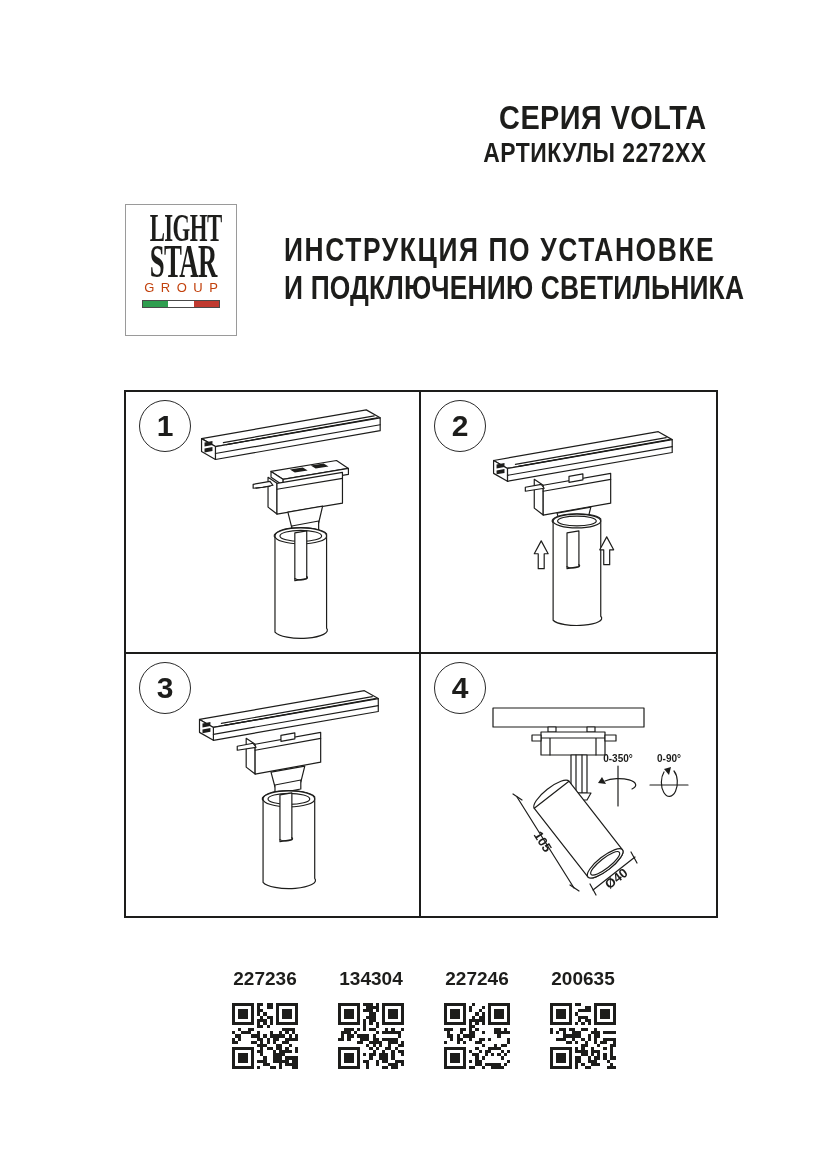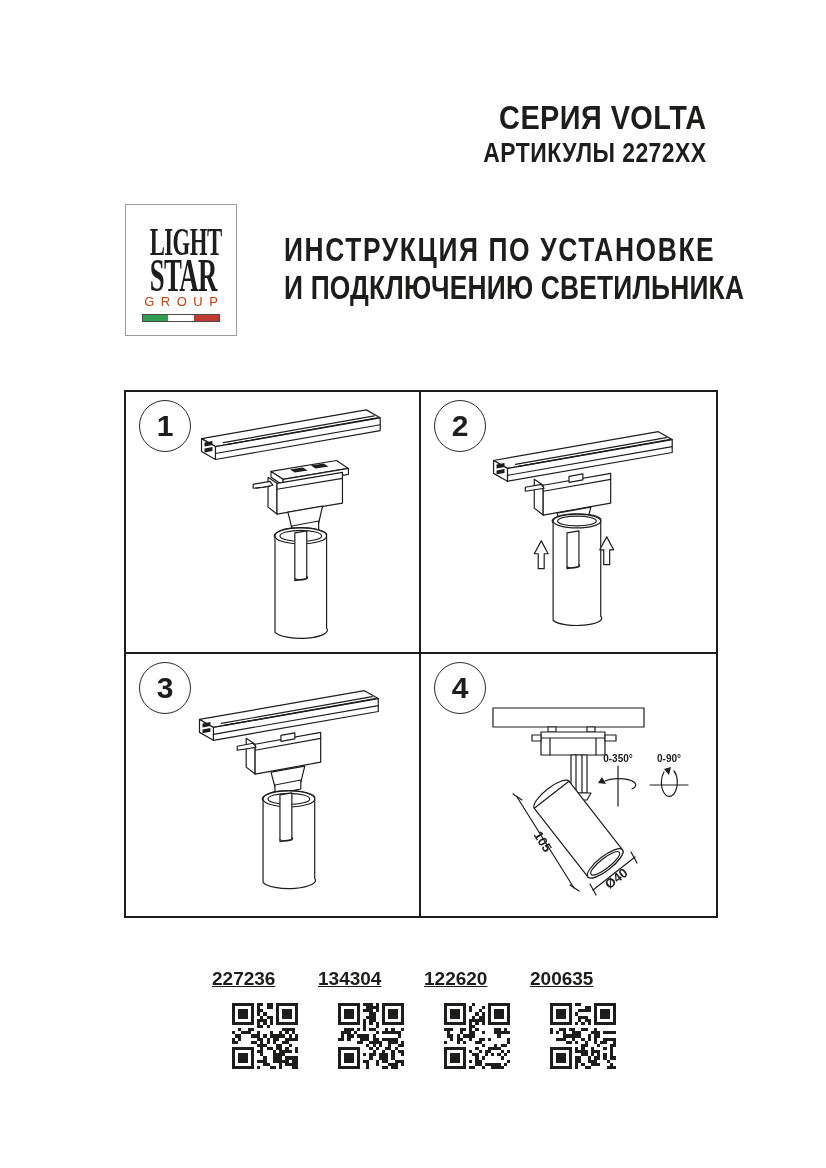--- a/index.html
+++ b/index.html
@@ -8,21 +8,21 @@
   .page { position:relative; width:812px; height:1168px; background:#fff; overflow:hidden; margin:16px auto; }
 
   
   .header-block { position:absolute; top:82px; right:113px; text-align:right;
                   transform:scaleX(0.85); transform-origin:100% 0; white-space:nowrap; }
   .header-series { font-size:34px; font-weight:700; line-height:38px; letter-spacing:0.5px; }
   .header-articles { font-size:27px; font-weight:700; line-height:34px; letter-spacing:0.5px; }
 
   
   .logo-box { position:absolute; left:118px; top:188px; width:112px; height:132px;
-              border:1px solid #9a9a9a; text-align:center; padding-top:22px; background:#fff; }
+              border:1px solid #9a9a9a; text-align:center; padding-top:8px; background:#fff; }
   .logo-word1 { font-family:"Liberation Serif", serif; font-weight:700; font-size:40px; line-height:30px;
                 transform:scaleX(0.57); transform-origin:50% 50%; letter-spacing:-1px; }
   .logo-word2 { font-family:"Liberation Serif", serif; font-weight:700; font-size:47px; line-height:36px;
                 transform:scaleX(0.57); transform-origin:50% 50%; letter-spacing:-1px; }
   .logo-word3 { font-size:13px; font-weight:400; color:#c2410c; letter-spacing:6.5px; line-height:15px;
                 margin-top:1px; text-indent:6.5px; }
   .logo-flag { width:78px; height:8px; margin:5px auto 0 auto; display:flex; border:1px solid #4a4a4a; }
   .logo-flag span { flex:1 1 33.3%; height:100%; display:block; }
 
   
@@ -45,21 +45,21 @@
 
   svg .d { fill:none; stroke:#1d1d1b; stroke-width:1.2; stroke-linejoin:round; stroke-linecap:round; }
   svg .w { fill:#ffffff; stroke:#1d1d1b; stroke-width:1.2; stroke-linejoin:round; stroke-linecap:round; }
   svg .b { fill:#1d1d1b; stroke:none; }
   svg text { fill:#1d1d1b; font-family:"Liberation Sans", sans-serif; }
   .dim-label { font-size:13px; font-weight:700; }
   .rot-label { font-size:10px; font-weight:700; }
 
   
   .articles-row { position:absolute; left:205px; top:952px; width:424px; display:flex; }
-  .article-col { width:106px; text-align:left;text-decoration:underline; }
+  .article-col { width:106px; text-align:center; }
   .article-code { font-size:19px; font-weight:700; line-height:22px; }
   .article-col svg { display:block; margin:13px auto 0 auto; }
 </style>
 </head>
 <body>
 
 <div class="page">
 
   <div class="header-block">
     <div class="header-series">СЕРИЯ VOLTA</div>
@@ -711,21 +711,21 @@
             <rect x="6" y="20" width="1" height="1"></rect>
             <rect x="9" y="20" width="1" height="1"></rect>
             <rect x="14" y="20" width="1" height="1"></rect>
             <rect x="15" y="20" width="1" height="1"></rect>
             <rect x="17" y="20" width="1" height="1"></rect>
             <rect x="18" y="20" width="1" height="1"></rect>
           </g>
         </svg>
       </div>
       <div class="article-col">
-        <div class="article-code">122620</div>
+        <div class="article-code">227246</div>
         <svg viewBox="0 0 21 21" width="66" height="66" shape-rendering="crispEdges">
           <g fill="#1d1d1b">
             <rect x="0" y="0" width="1" height="1"></rect>
             <rect x="1" y="0" width="1" height="1"></rect>
             <rect x="2" y="0" width="1" height="1"></rect>
             <rect x="3" y="0" width="1" height="1"></rect>
             <rect x="4" y="0" width="1" height="1"></rect>
             <rect x="5" y="0" width="1" height="1"></rect>
             <rect x="6" y="0" width="1" height="1"></rect>
             <rect x="9" y="0" width="1" height="1"></rect>

